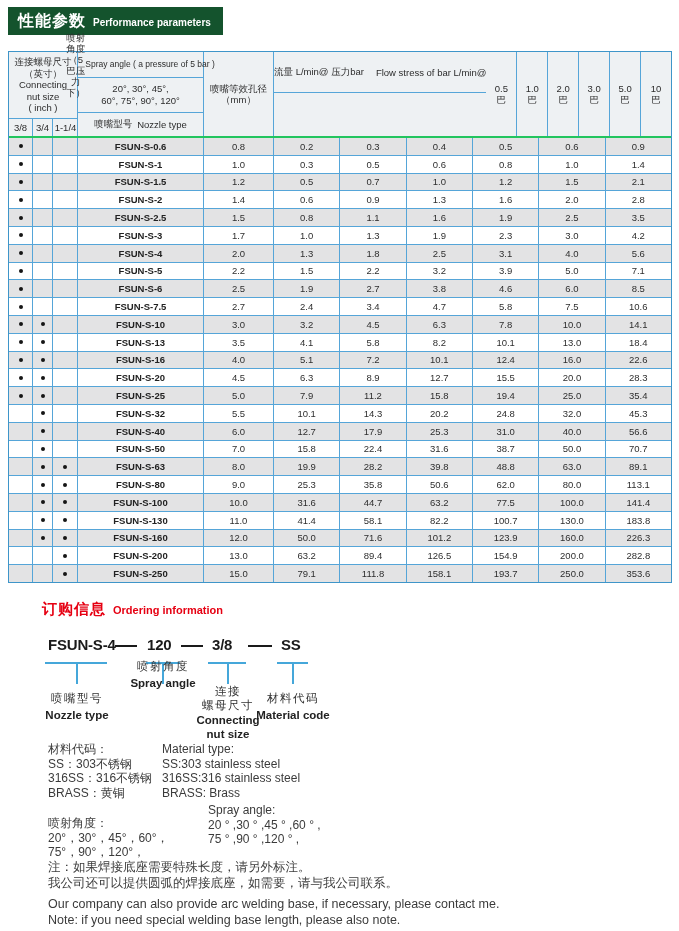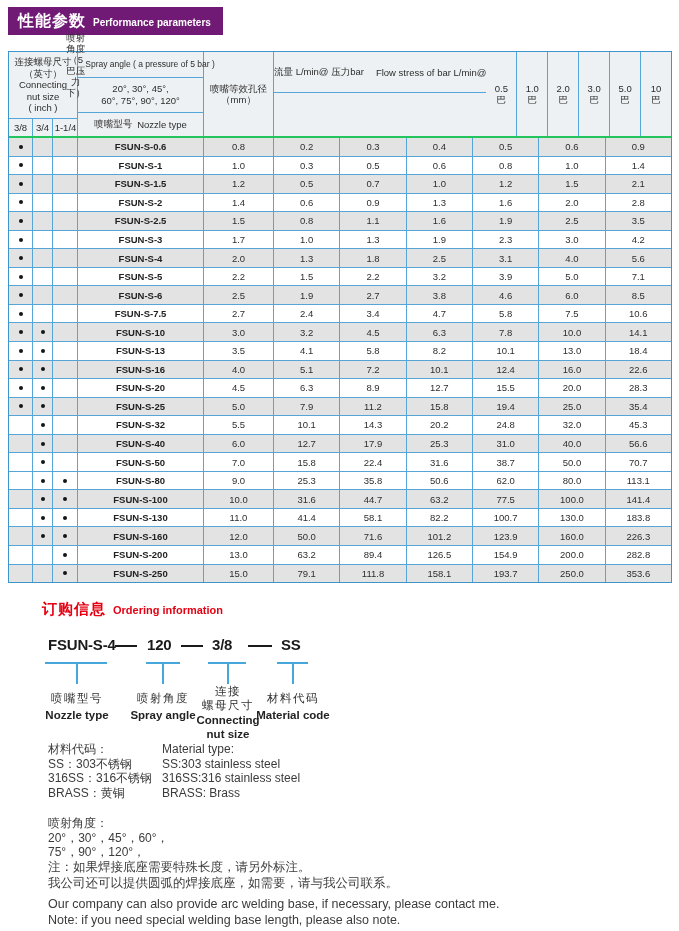--- a/index.html
+++ b/index.html
@@ -1,21 +1,21 @@
 <!DOCTYPE html>
 <html><head>
 <meta charset="utf-8">
 <style>
   * { margin:0; padding:0; box-sizing:border-box; }
   html,body { background:#fff; }
   body { font-family:"Liberation Sans", sans-serif; color:#333; }
   .page { position:relative; width:679px; height:931px; background:#fff; overflow:hidden; }
 
   
-  .title-bar { position:absolute; left:8px; top:7px; height:28px; background:#701a75;
+  .title-bar { position:absolute; left:8px; top:7px; height:28px; background:#14532d;
     display:flex; align-items:center; padding:0 12px 0 10px; gap:7px; }
   .title-bar .zh { color:#fff; font-size:16px; font-weight:bold; letter-spacing:1px; }
   .title-bar .en { color:#fff; font-size:10px; font-weight:bold; padding-top:3px; }
 
   
   .ptable { position:absolute; left:8px; top:51px; width:664px; height:532px;
     border:1px solid #3e95c9; background:#fff; display:flex; flex-direction:column; }
   .thead { display:flex; height:86px; background:#eef1f3; border-bottom:2px solid #22c55e; font-size:9.5px; color:#2c2c2c; }
   .col-nut { width:69px; border-right:1px solid #55a5d8; display:flex; flex-direction:column; }
   .nut-top { height:67px; border-bottom:1px solid #55a5d8; display:flex; flex-direction:column;
@@ -404,20 +404,33 @@
           <div class="c cm">FSUN-S-50</div>
           <div class="c cd">7.0</div>
           <div class="c cf">15.8</div>
           <div class="c cf">22.4</div>
           <div class="c cf">31.6</div>
           <div class="c cf">38.7</div>
           <div class="c cf">50.0</div>
           <div class="c cf">70.7</div>
         </div>
 
+        <div class="trow stripe">
+          <div class="c cn1 cdot"></div>
+          <div class="c cn2 cdot on"></div>
+          <div class="c cn3 cdot on"></div>
+          <div class="c cm">FSUN-S-63</div>
+          <div class="c cd">8.0</div>
+          <div class="c cf">19.9</div>
+          <div class="c cf">28.2</div>
+          <div class="c cf">39.8</div>
+          <div class="c cf">48.8</div>
+          <div class="c cf">63.0</div>
+          <div class="c cf">89.1</div>
+        </div>
 
         <div class="trow">
           <div class="c cn1 cdot"></div>
           <div class="c cn2 cdot on"></div>
           <div class="c cn3 cdot on"></div>
           <div class="c cm">FSUN-S-80</div>
           <div class="c cd">9.0</div>
           <div class="c cf">25.3</div>
           <div class="c cf">35.8</div>
           <div class="c cf">50.6</div>
@@ -517,21 +530,21 @@
   <div class="tc-stem" style="left:162px;"></div>
   <div class="tc-bar" style="left:208px; width:38px;"></div>
   <div class="tc-stem" style="left:227px;"></div>
   <div class="tc-bar" style="left:277px; width:31px;"></div>
   <div class="tc-stem" style="left:292px;"></div>
 
   <div class="ord-lbl" style="left:77px; top:691px;">
     <div class="zh">喷嘴型号</div>
     <div class="en">Nozzle type</div>
   </div>
-  <div class="ord-lbl" style="left:163px; top:691px;">
+  <div class="ord-lbl" style="left:163px; top:659px;">
     <div class="zh">喷射角度</div>
     <div class="en">Spray angle</div>
   </div>
   <div class="ord-lbl" style="left:228px; top:684px;">
     <div class="zh">连接</div>
     <div class="zh">螺母尺寸</div>
     <div class="en" style="margin-top:2px;">Connecting</div>
     <div class="en" style="margin-top:0;">nut size</div>
   </div>
   <div class="ord-lbl" style="left:293px; top:691px;">
@@ -553,20 +566,26 @@
       <div class="tline">316SS:316 stainless steel</div>
       <div class="tline">BRASS: Brass</div>
     </div>
 
   <div class="tblock" style="left:48px; top:816px;">
 
   <div class="tline">喷射角度：</div>
       <div class="tline">20°，30°，45°，60°，</div>
       <div class="tline">75°，90°，120°，</div>
     </div>
+  <div class="tblock" style="left:208px; top:803px;">
+
+  <div class="tline">Spray angle:</div>
+      <div class="tline">20 ° ,30 ° ,45 ° ,60 ° ,</div>
+      <div class="tline">75 ° ,90 ° ,120 ° ,</div>
+    </div>
 
   <div class="tblock notes" style="left:48px; top:860px;">
 
   <div class="tline">注：如果焊接底座需要特殊长度，请另外标注。</div>
       <div class="tline">我公司还可以提供圆弧的焊接底座，如需要，请与我公司联系。</div>
     </div>
   <div class="tblock notes" style="left:48px; top:897px;">
 
   <div class="tline">Our company can also provide arc welding base, if necessary, please contact me.</div>
       <div class="tline">Note: if you need special welding base length, please also note.</div>

